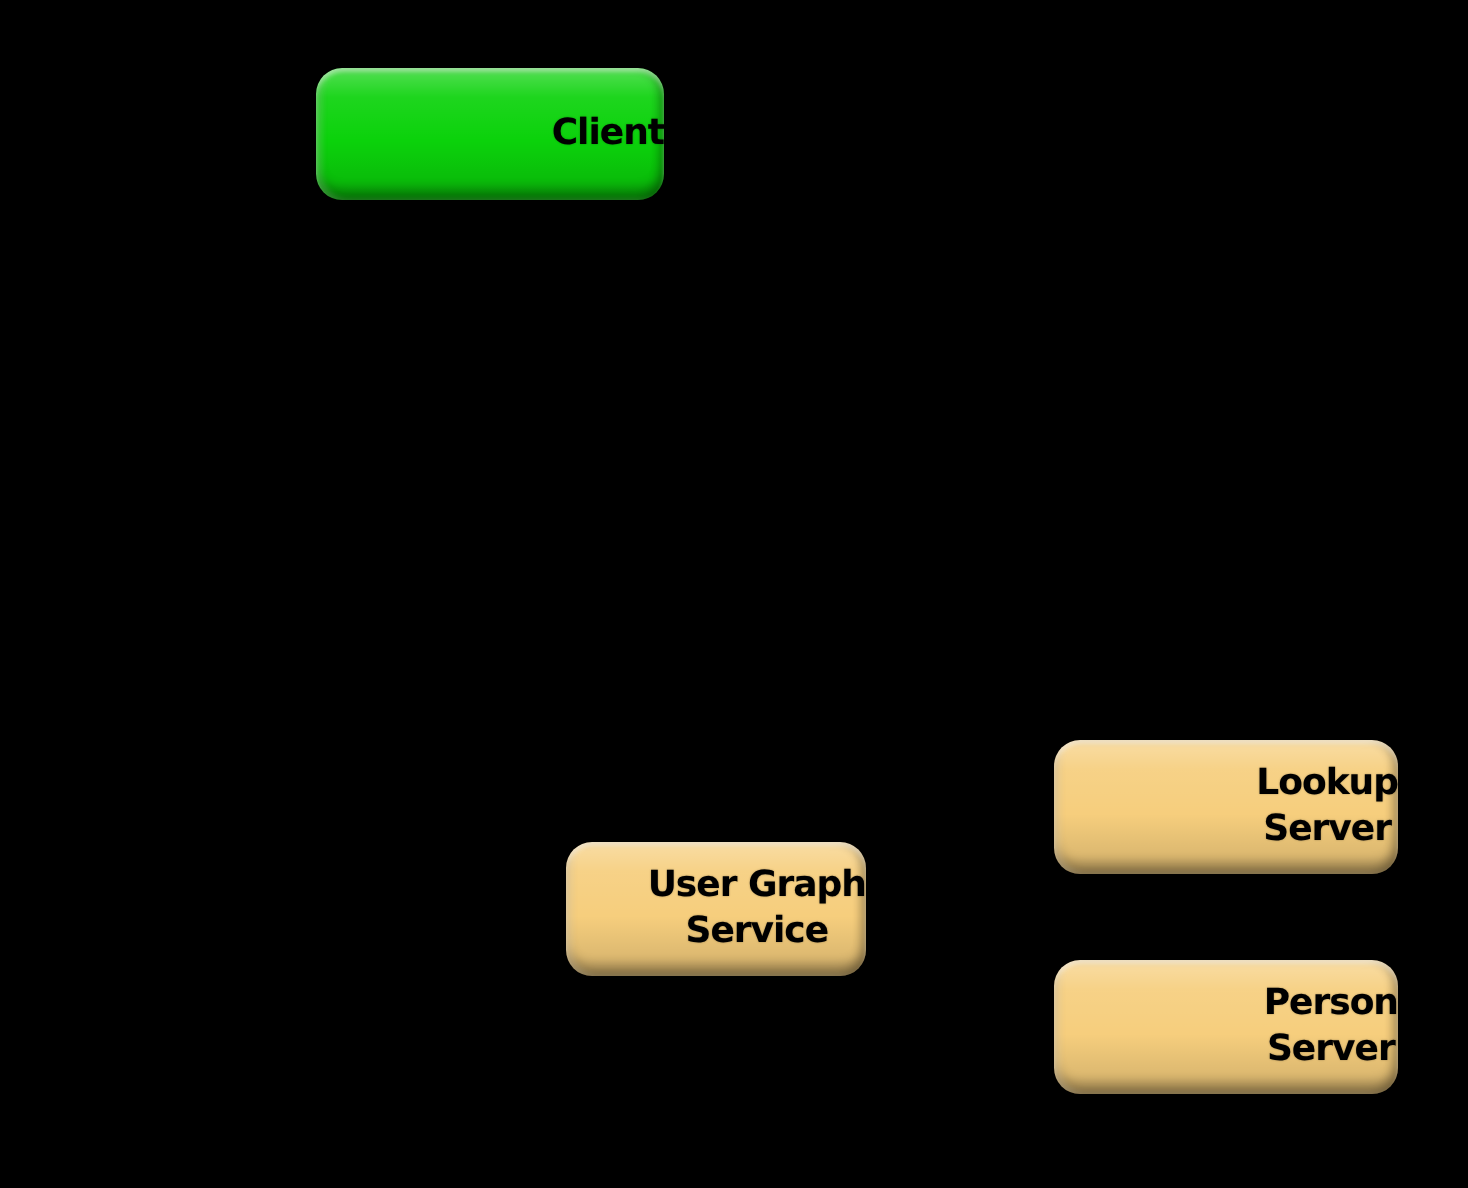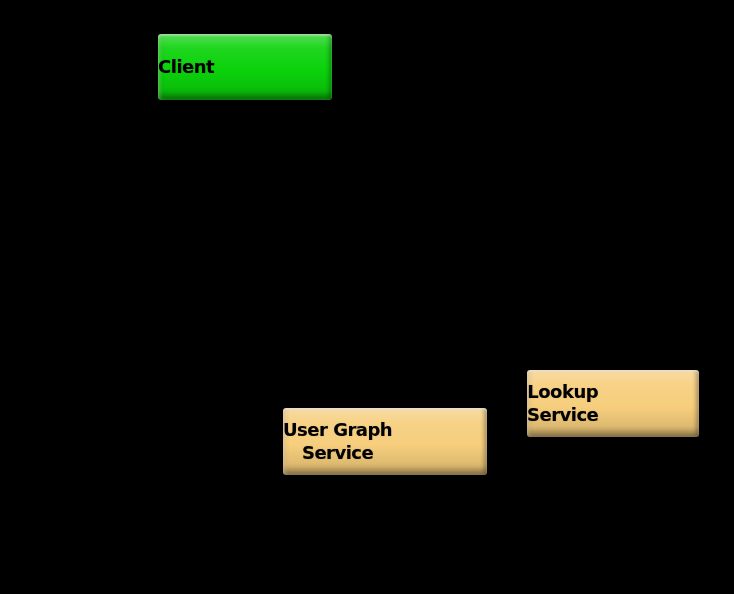--- a/index.html
+++ b/index.html
@@ -12,22 +12,22 @@
     width: 734px;
     height: 594px;
     background: #000;
     overflow: hidden;
     font-family: "DejaVu Sans", "Liberation Sans", sans-serif;
   }
   .node {
     position: absolute;
     display: flex;
     align-items: center;
-    justify-content: flex-start;
-    border-radius: 3px;
+    justify-content: flex-end;
+    border-radius: 13px;
     background-color: var(--fill, #f6ce7d);
     
     background-image: linear-gradient(
       rgba(255, 255, 255, 0.30) 0%,
       rgba(255, 255, 255, 0.08) 22%,
       rgba(0, 0, 0, 0.0) 55%,
       rgba(0, 0, 0, 0.10) 85%,
       rgba(0, 0, 0, 0.22) 100%
     );
     box-shadow:
@@ -44,21 +44,21 @@
     line-height: 1.25;
     color: #000;
     text-align: center;
     white-space: pre-line;
     text-shadow: 0 0 1px rgba(0, 0, 0, 0.35);
   }
   
   .pos-client       { left: 158px; top: 34px;  width: 174px; height: 66px;  }
   .pos-web-server   { left: 158px; top: 216px; width: 172px; height: 105px; }
   .pos-search-api   { left: 34px;  top: 456px; width: 173px; height: 102px; }
-  .pos-user-graph   { left: 283px; top: 408px; width: 204px; height: 67px;  }
+  .pos-user-graph   { left: 283px; top: 421px; width: 150px; height: 67px;  }
   .pos-lookup       { left: 527px; top: 370px; width: 172px; height: 67px;  }
   .pos-person       { left: 527px; top: 480px; width: 172px; height: 67px;  }
 </style>
 </head>
 <body>
 
 <div class="canvas">
 
   <div class="node pos-client" style="--fill: #0bd20b;">
     <div class="node-label">Client</div>
@@ -66,17 +66,21 @@
 
 
 
   <div class="node pos-user-graph" style="--fill: #f6ce7d;">
     <div class="node-label">User Graph
 Service</div>
   </div>
 
   <div class="node pos-lookup" style="--fill: #f6ce7d;">
     <div class="node-label">Lookup
-Service</div>
+Server</div>
   </div>
 
+  <div class="node pos-person" style="--fill: #f6ce7d;">
+    <div class="node-label">Person
+Server</div>
+  </div>
 
 </div>
 
 </body></html>

